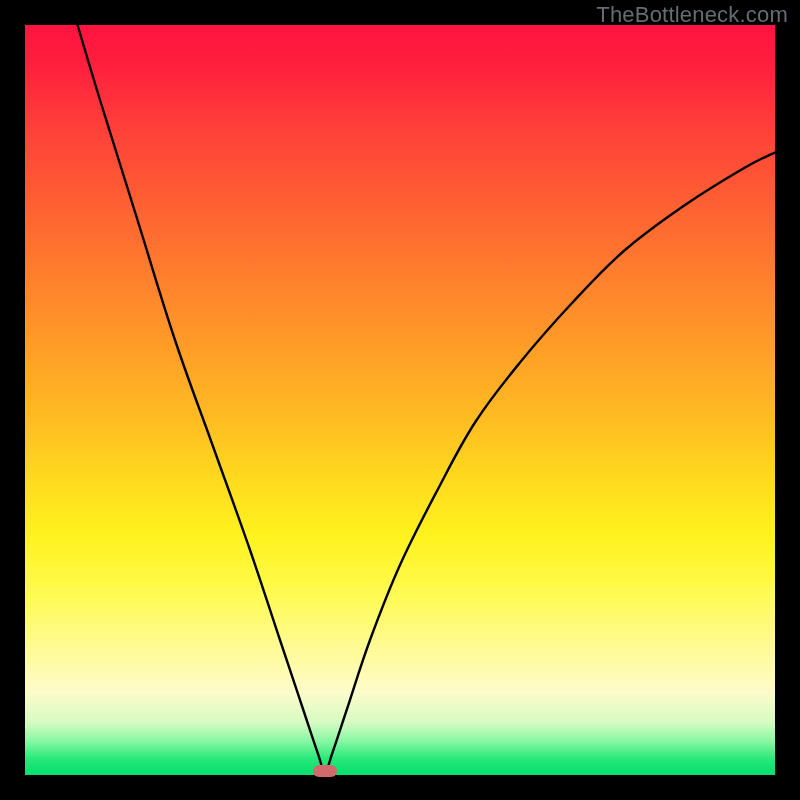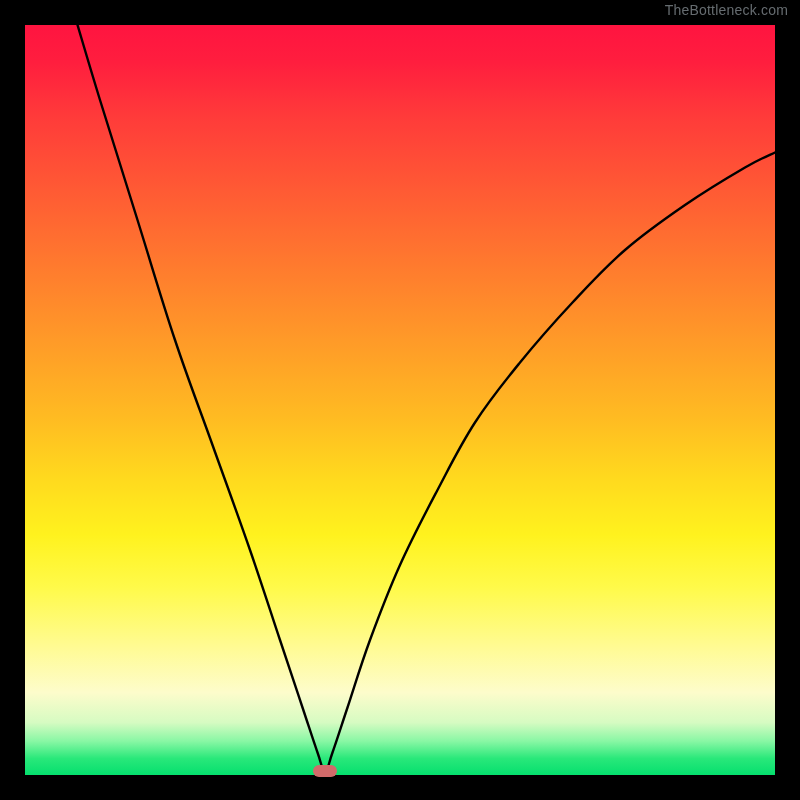--- a/index.html
+++ b/index.html
@@ -62,21 +62,21 @@
     border-radius: 6px;
     background: #d16a6a;
     transform: translate(-50%, -50%);
   }
 
   .watermark {
     position: absolute;
     top: 2px;
     right: 12px;
     color: #666c70;
-    font-size: 14px;
+    font-size: 22px;
     font-weight: 400;
     letter-spacing: 0.2px;
   }
 </style>
 </head>
 <body>
 
 <div class="frame">
 
   <div class="plot">

